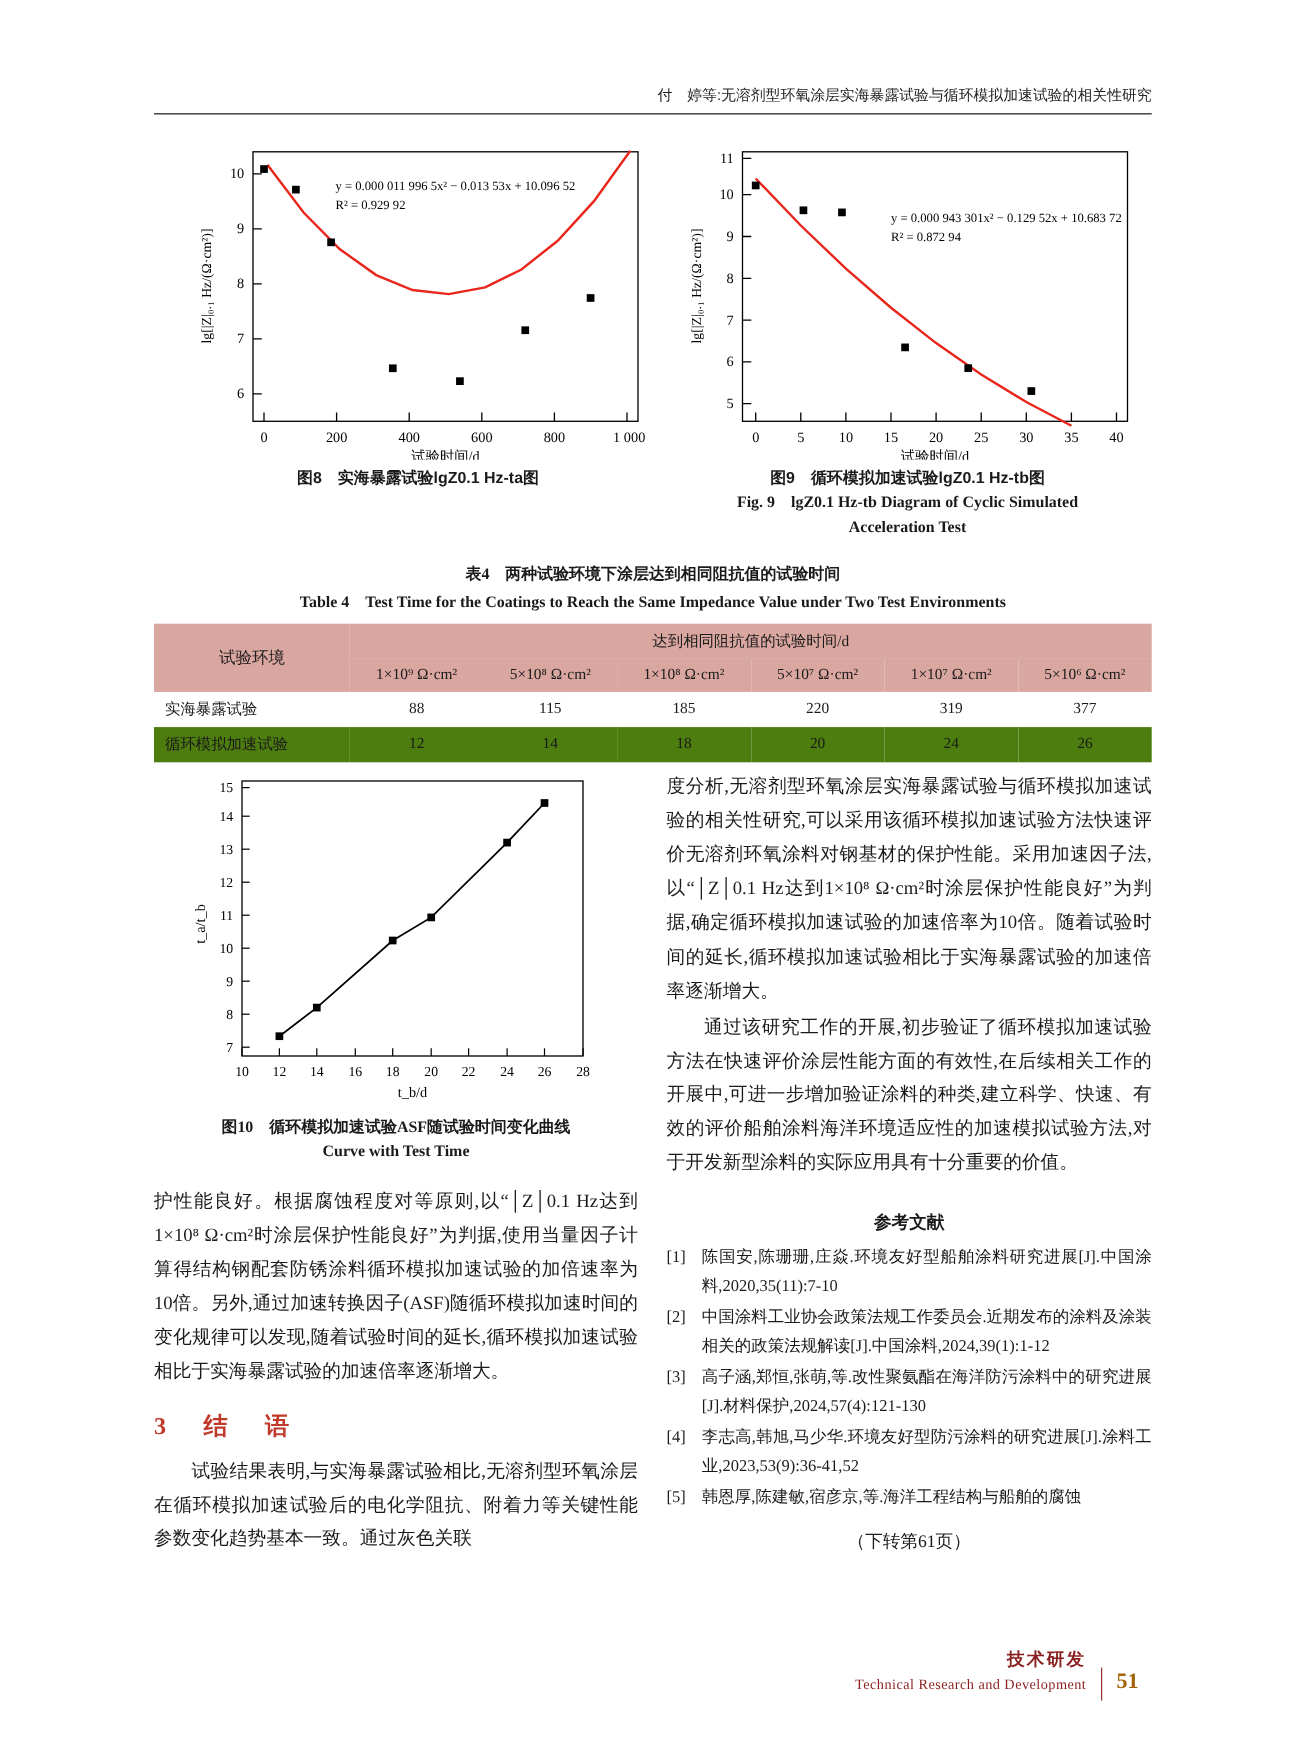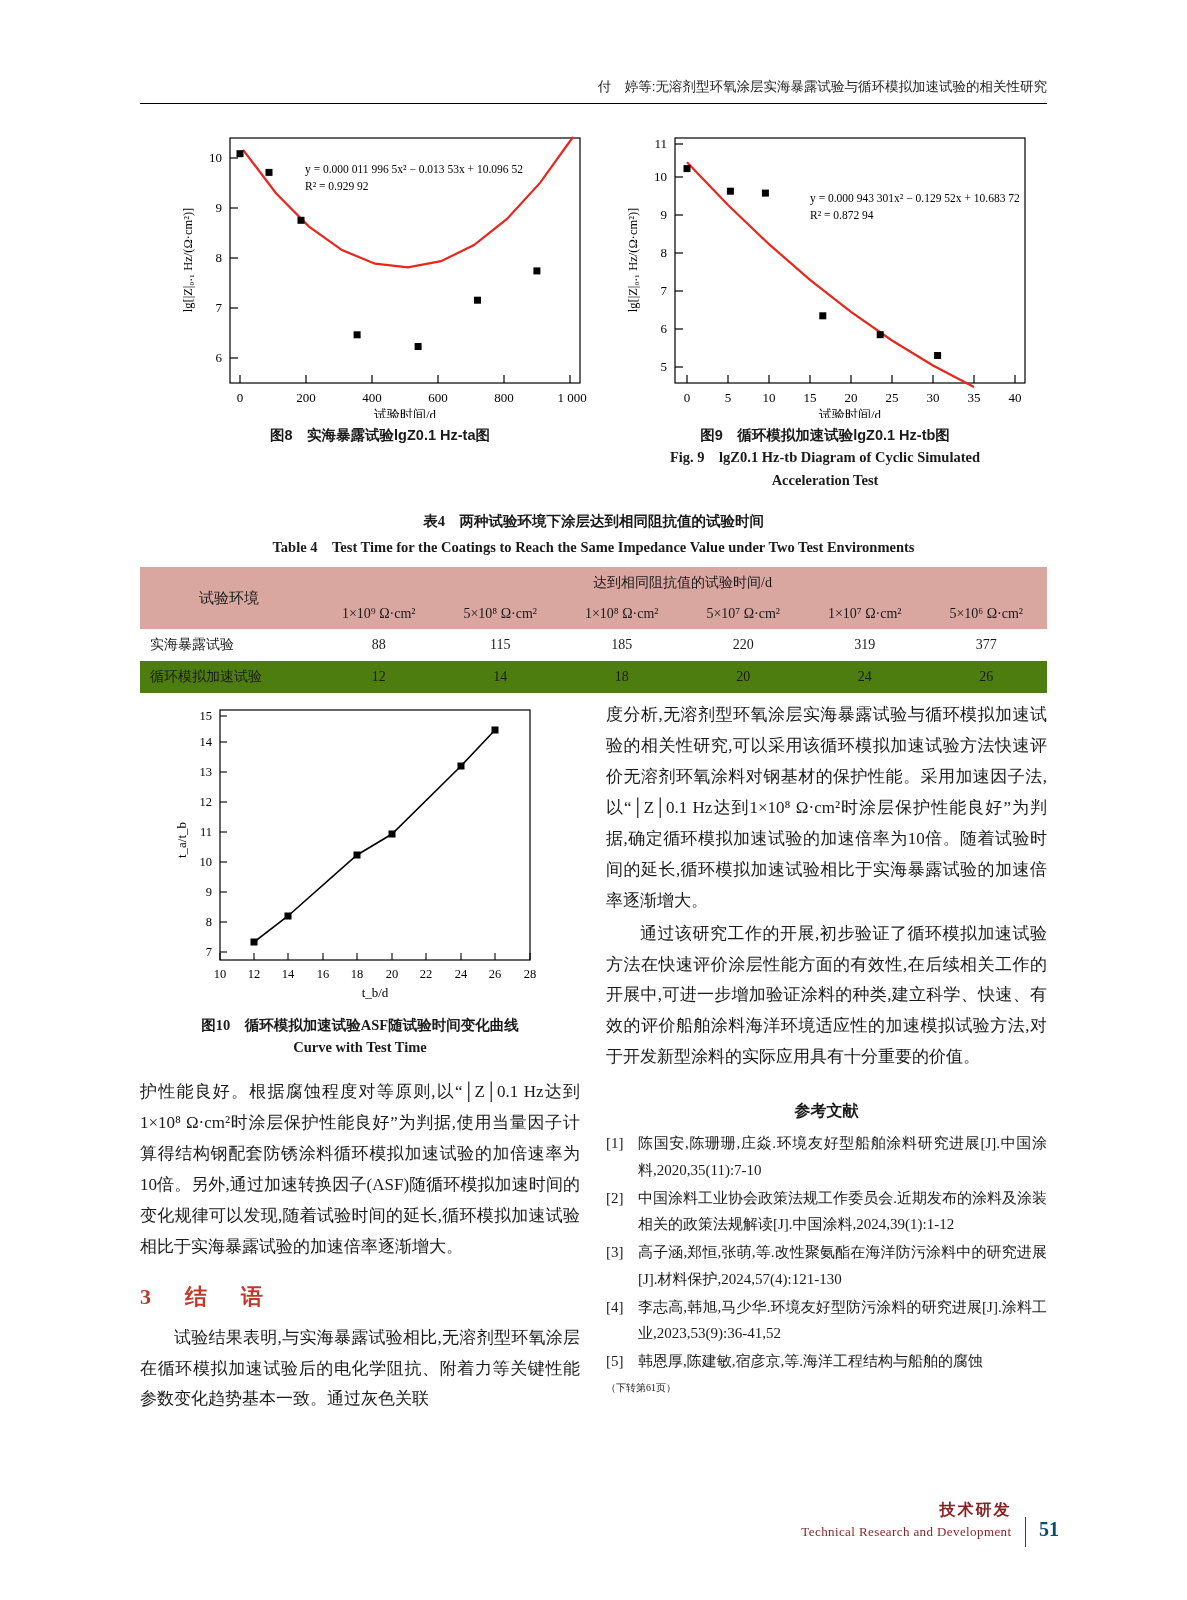--- a/index.html
+++ b/index.html
@@ -63,28 +63,28 @@
   }
   .refhead{
     text-align:center;font-weight:bold;font-size:16px;margin:22px 0 8px 0;
   }
   .ref{
     font-size:15px;line-height:1.75;margin-bottom:2px;
     display:flex;gap:6px;
   }
   .ref .num{width:26px;flex:none;}
   .ref .txt{flex:1;text-align:justify;}
-  .contlink{text-align:left;font-size:10px;margin-top:6px;}
+  .contlink{text-align:center;font-size:16px;margin-top:16px;}
   
   .footer{
-    position:absolute;left:152px;top:1500px;width:907px;text-align:right;
+    position:absolute;left:128px;top:1500px;width:907px;text-align:right;
   }
   .foot-cn{font-size:16px;font-weight:bold;color:#8a1f1f;letter-spacing:2px;}
   .foot-en{font-size:13px;color:#8a1f1f;letter-spacing:.4px;}
-  .foot-pg{font-size:20px;color:#0c4a6e;font-weight:bold;}
+  .foot-pg{font-size:20px;color:#a16207;font-weight:bold;}
   .footbar{display:inline-block;width:1.5px;height:30px;background:#8a1f1f;vertical-align:middle;margin:0 9px;}
   
   svg text{font-family:"Liberation Serif", serif;}
 </style>
 </head>
 <body>
 
 <div class="page">
 
   <div class="runhead">付　婷等:无溶剂型环氧涂层实海暴露试验与循环模拟加速试验的相关性研究</div>

